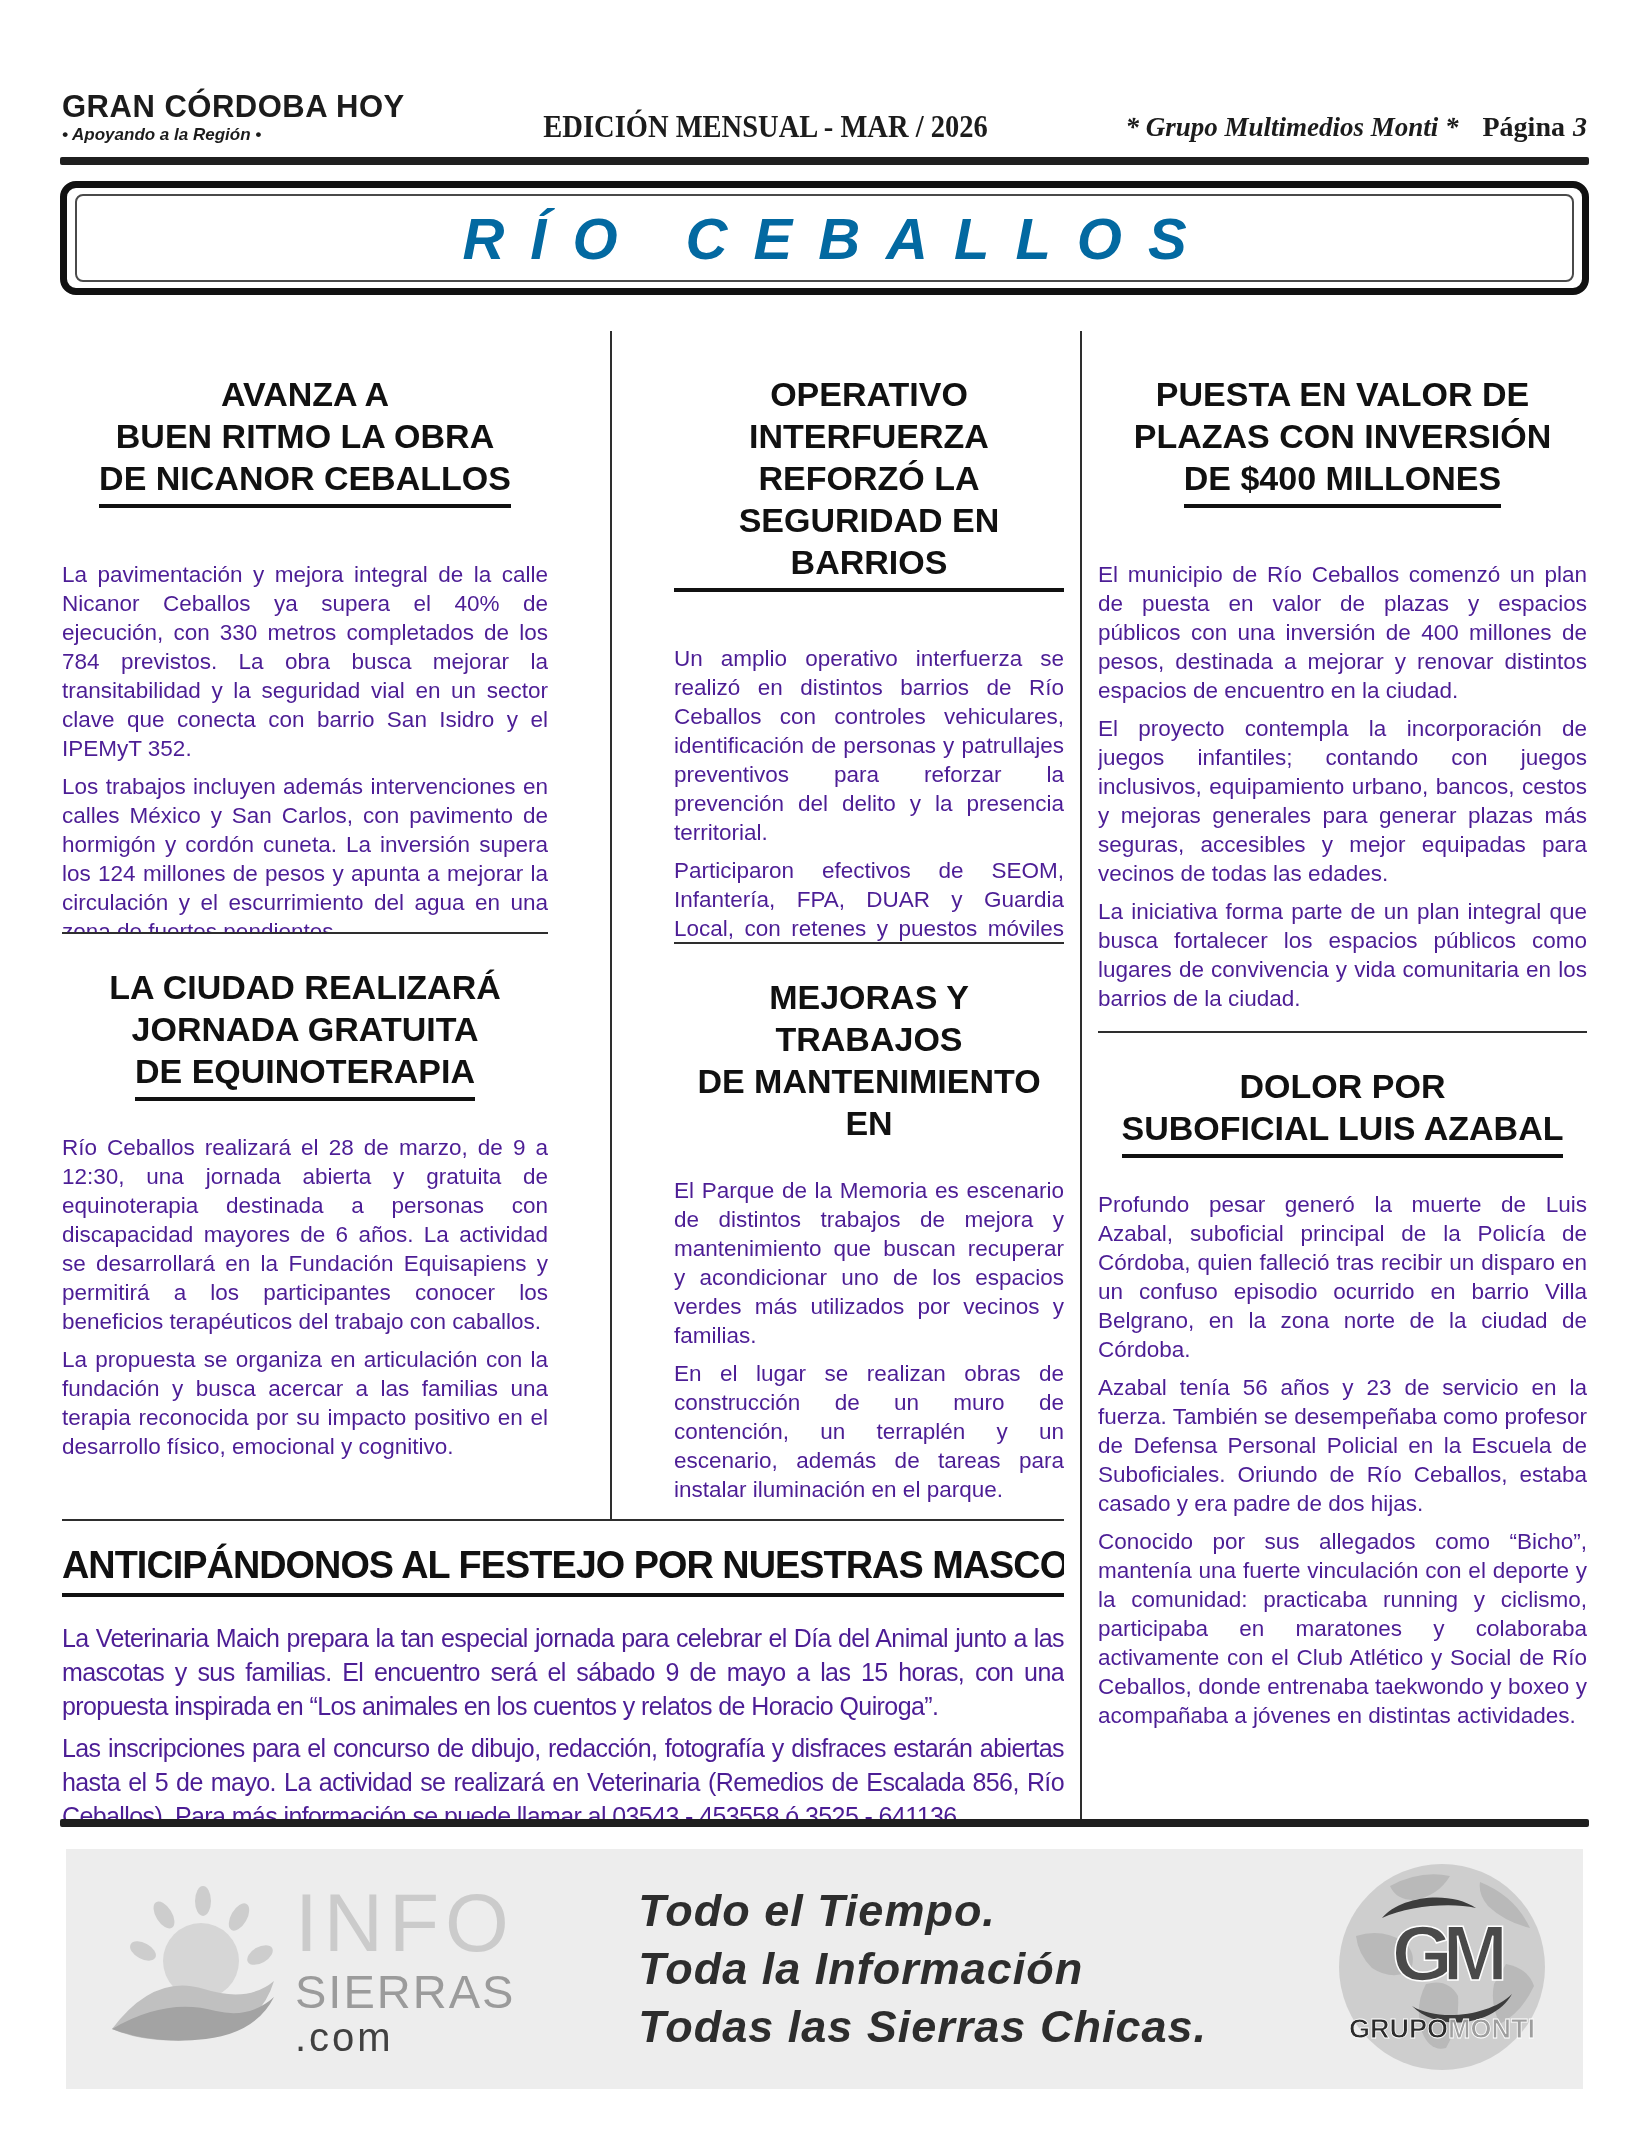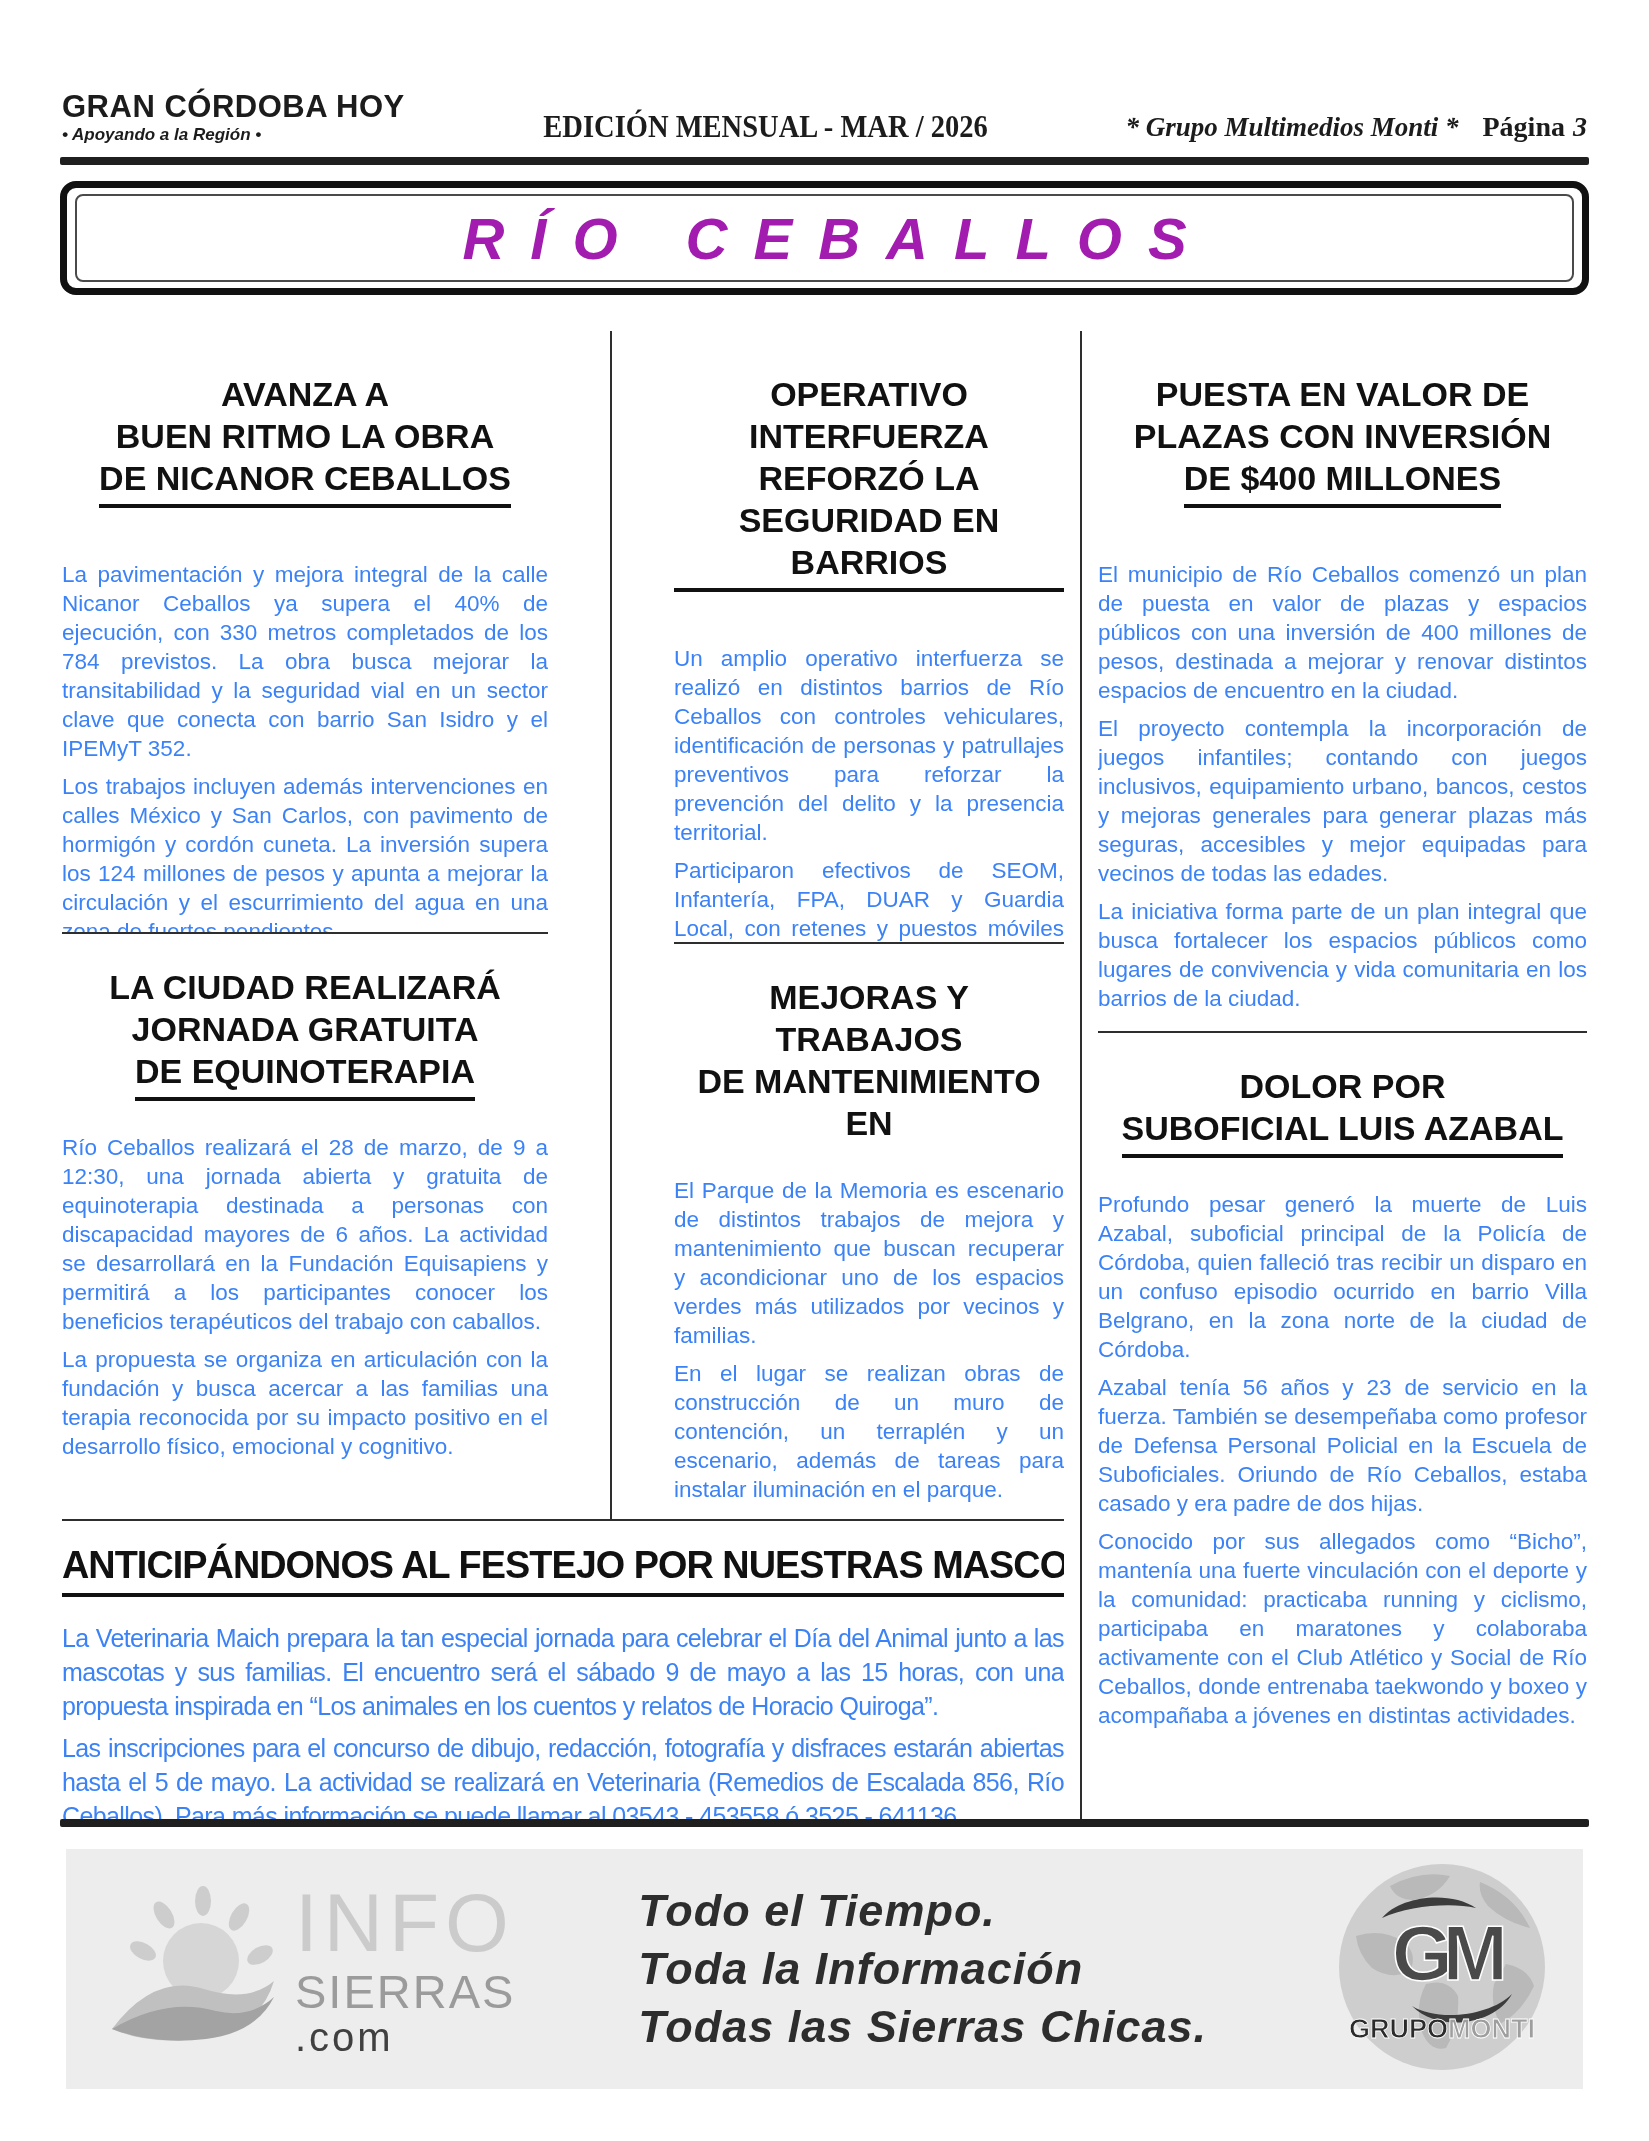--- a/index.html
+++ b/index.html
@@ -27,21 +27,21 @@
   .banner-outer {
     margin:16px 60px 0 60px; height:114px;
     border:7px solid #111; border-radius:16px; padding:6px 8px;
   }
   .banner-inner {
     height:100%; border:2px solid #4a4a4a; border-radius:8px;
     display:flex; align-items:center; justify-content:center;
   }
   .banner-title {
     font-size:58px; font-weight:bold; font-style:italic;
-    letter-spacing:26px; padding-left:26px; color:#a21caf; white-space:nowrap;
+    letter-spacing:26px; padding-left:26px; color:#0369a1; white-space:nowrap;
   }
   
   .main { display:flex; margin:36px 62px 0 62px; }
   .left-wrap { width:1002px; display:flex; flex-direction:column; }
   .cols-row { display:flex; height:1188px;gap:48px; }
   .col { display:flex; flex-direction:column; overflow:hidden; }
   .col-1 { width:486px; }
   .col-2 { flex:1; }
   .col-3 { flex:1; overflow:hidden; }
   .vline { width:2px; background:#2e2e2e; margin:0 14px; }
@@ -50,21 +50,21 @@
   .article { overflow:hidden; }
   .art-obra { height:601px; }
   .art-operativo { height:611px; }
   .art-plazas { height:700px; }
   .art-fill { flex:1; }
   .headline { text-align:center; font-weight:bold; font-size:34px; line-height:42px; color:#111; margin-top:42px; }
   .headline.tight { margin-top:32px; }
   .hl-line { display:block; }
   .hl-underline { display:inline-block; border-bottom:4px solid #111; padding-bottom:5px; }
   .body-par {
-    font-size:22.5px; line-height:29px; color:#3b82f6;
+    font-size:22.5px; line-height:29px; color:#4c1d95;
     text-align:justify; margin-top:9px;
   }
   .body-par.first { margin-top:52px; }
   .body-par.first-tight { margin-top:32px; }
   
   .mascotas { height:298px; overflow:hidden; padding-top:22px; }
   .mascotas-headline {
     font-weight:bold; font-size:39px; letter-spacing:-1px; color:#111;
     display:inline-block; border-bottom:4px solid #111; padding-bottom:6px;
     transform:scaleX(0.97); transform-origin:left; white-space:nowrap;

